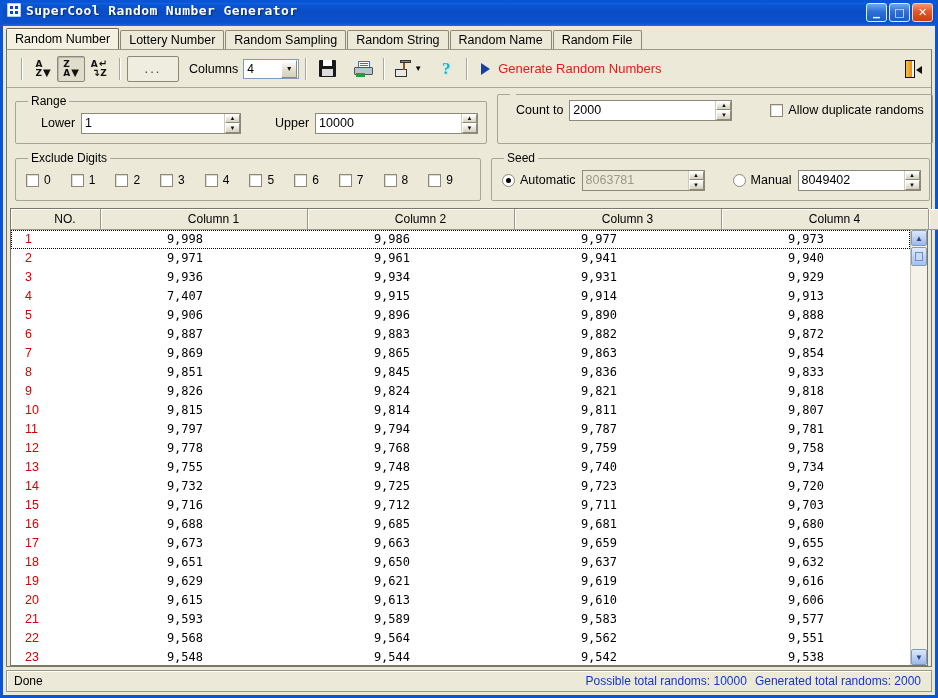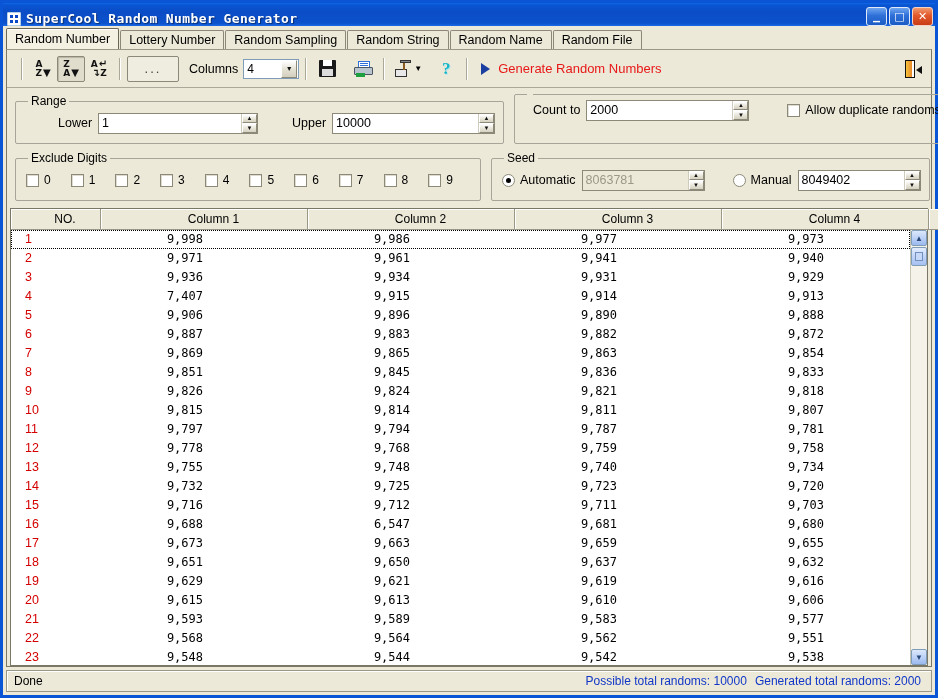--- a/index.html
+++ b/index.html
@@ -13,21 +13,21 @@
     position:absolute;inset:0;
     border:3px solid #0a54d6;
     box-sizing:border-box;
     background:#ece9d8;
     display:flex;flex-direction:column;
   }
   
   .titlebar{
     height:23px;flex:0 0 23px;
     background:linear-gradient(to bottom,#0f68e8 0%,#0a55d2 8%,#0a4cc6 40%,#0c52cd 88%,#1b6ae6 100%);
-    display:flex;align-items:flex-end;padding:0 2px 0 4px;
+    display:flex;align-items:flex-start;padding:0 2px 0 4px;
   }
   .title-ico{
     width:14px;height:14px;flex:0 0 14px;margin-right:5px;
     background:#fff;border:1px solid #b8cfe8;border-radius:1px;
     position:relative;box-sizing:border-box;
   }
   .title-ico::before,.title-ico::after{
     content:"";position:absolute;width:3px;height:3px;background:#0a46c8;
   }
   .title-ico::before{left:2px;top:2px;box-shadow:5px 5px 0 #0a46c8;}
@@ -345,21 +345,21 @@
         </span>
       </div>
     </div>
 
     <div class="groups">
 
       <div class="grow">
         <fieldset class="gb gb-range">
           <legend>Range</legend>
           <div class="fieldrow">
-            <span class="flab" style="margin-left:32px;">Lower</span>
+            <span class="flab" style="margin-left:15px;">Lower</span>
             <div class="spin w-lower">
               <span class="val">1</span>
               <span class="arrows">
                   <div>▲</div>
                   <div>▼</div>
                 </span>
             </div>
             <span class="flab" style="margin-left:34px;">Upper</span>
             <div class="spin w-upper">
               <span class="val">10000</span>
@@ -717,21 +717,21 @@
                 <span class="numinner">9,703</span>
               </div>
               <div class="gc" style="flex: 1 1 0%;"></div>
             </div>
             <div class="grow-r">
               <div class="gc no cw-no">16</div>
               <div class="gc num cw-c">
                 <span class="numinner">9,688</span>
               </div>
               <div class="gc num cw-c">
-                <span class="numinner">6,547</span>
+                <span class="numinner">9,685</span>
               </div>
               <div class="gc num cw-c">
                 <span class="numinner">9,681</span>
               </div>
               <div class="gc num cw-c">
                 <span class="numinner">9,680</span>
               </div>
               <div class="gc" style="flex: 1 1 0%;"></div>
             </div>
             <div class="grow-r">

